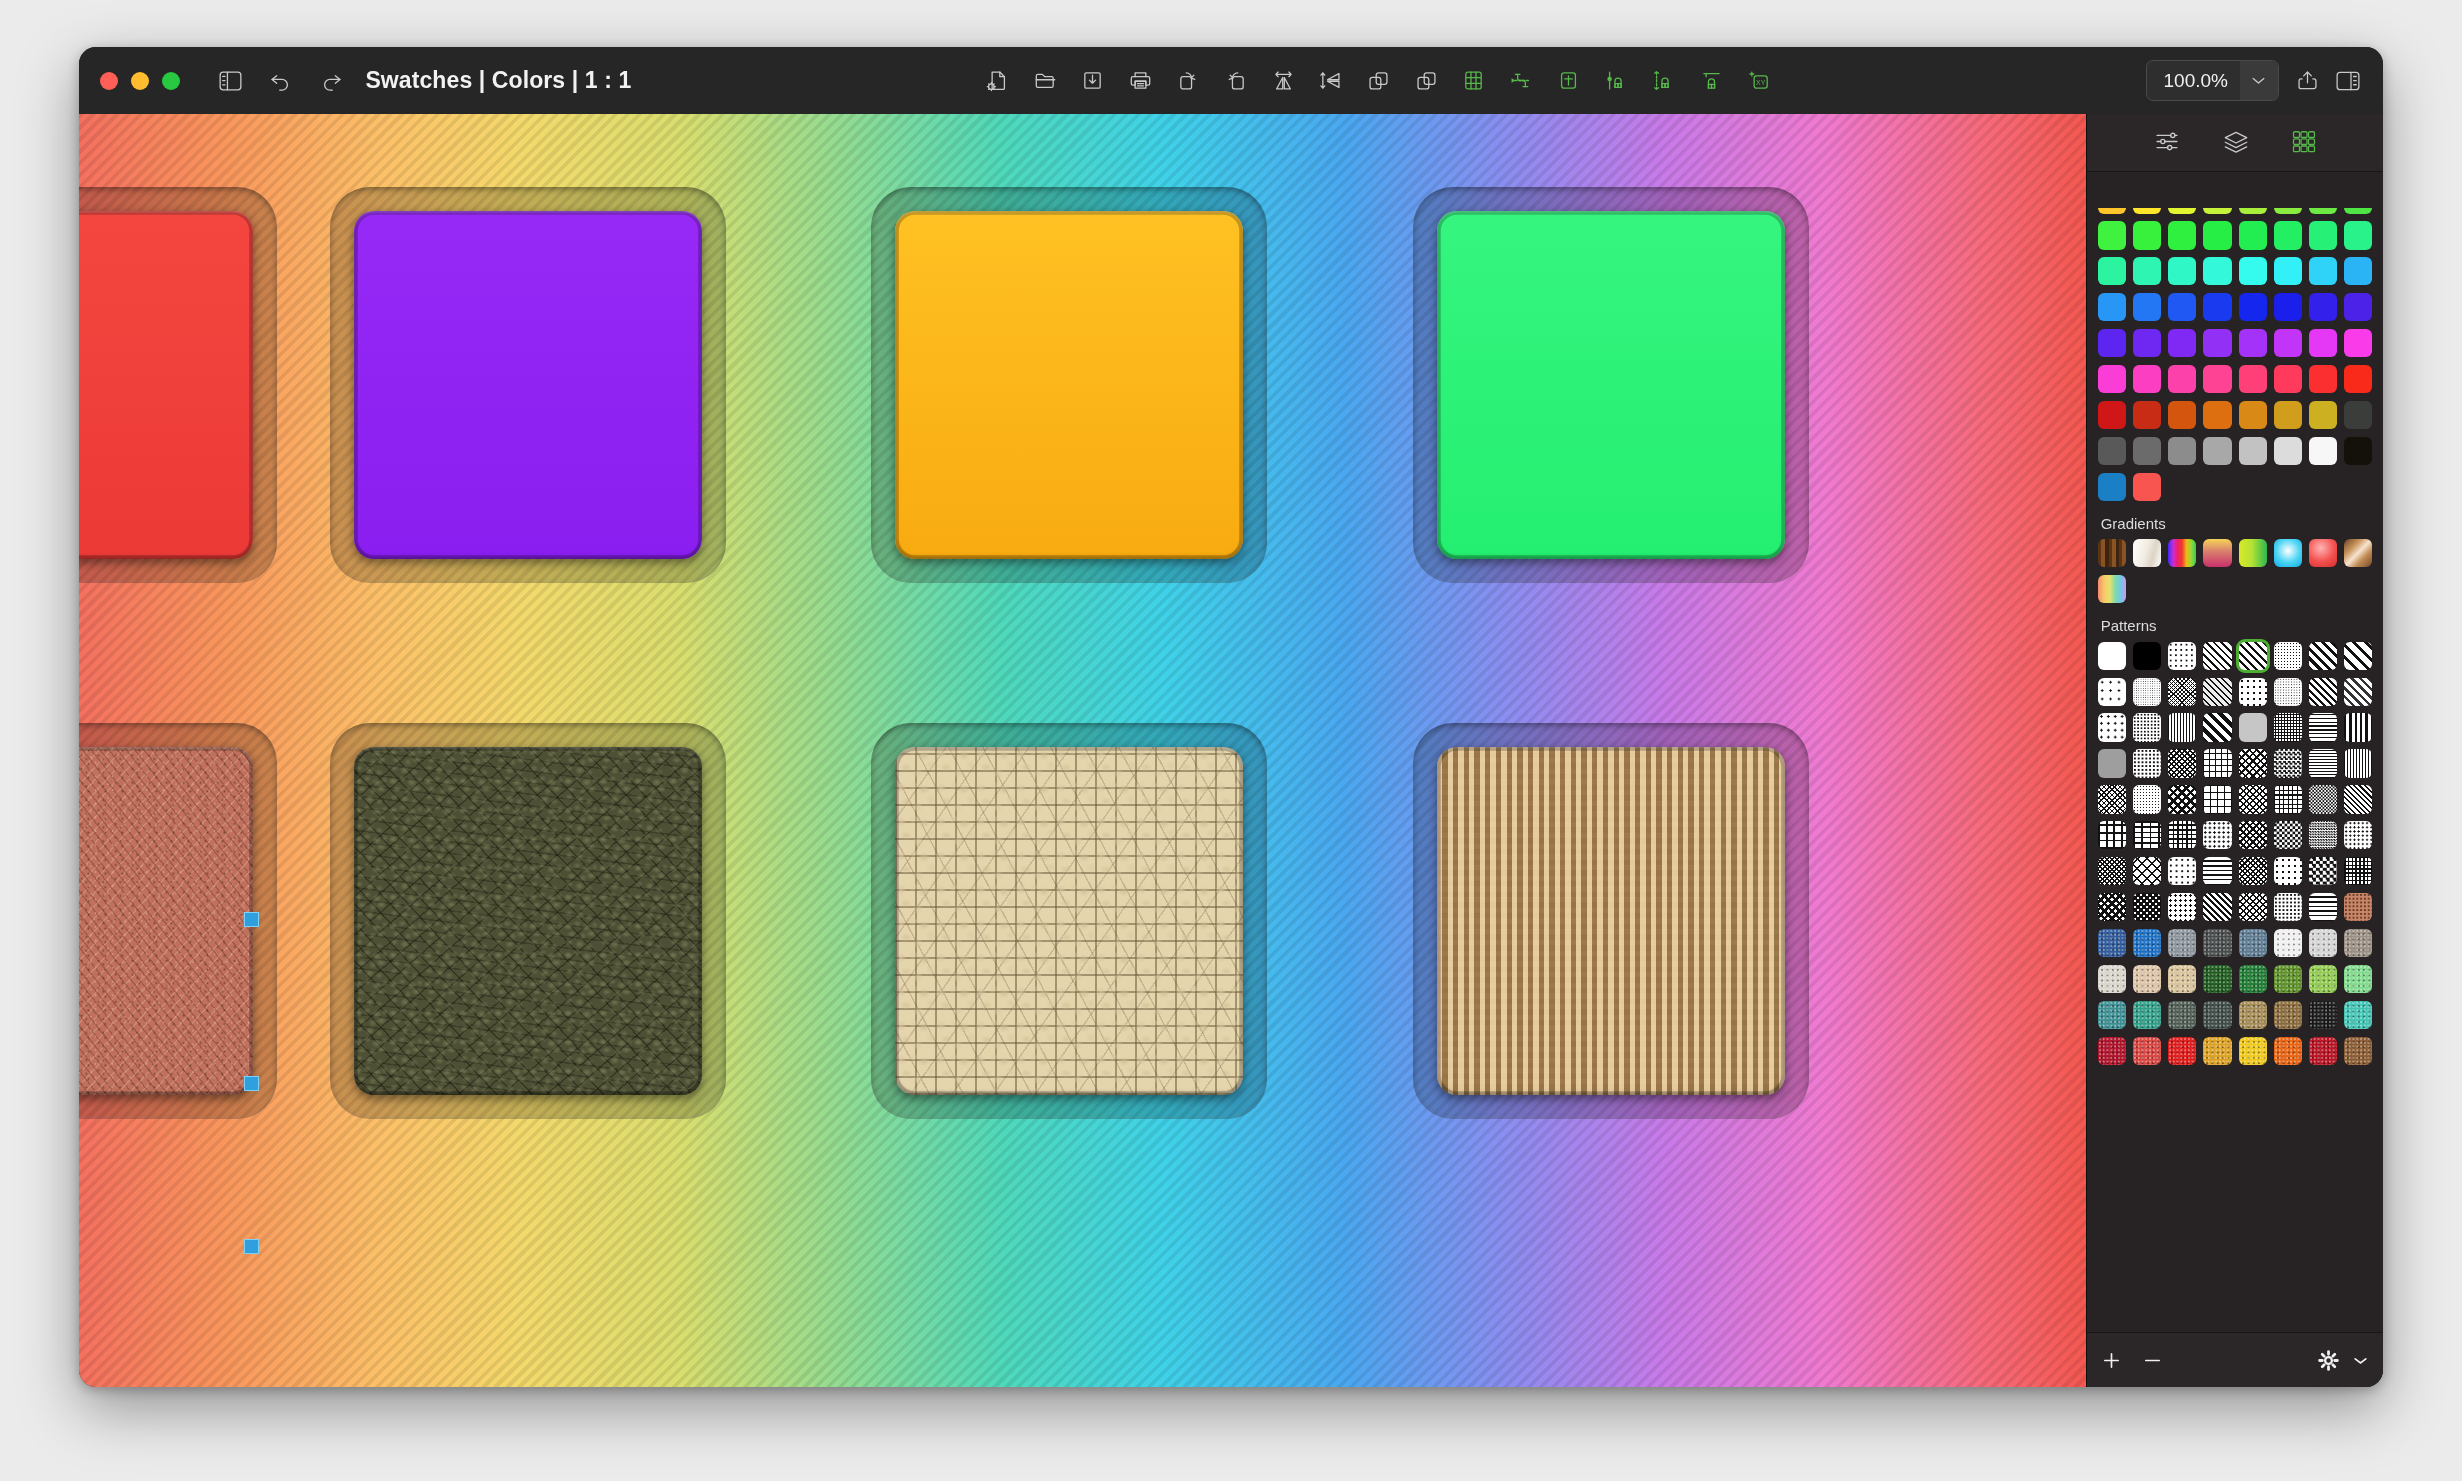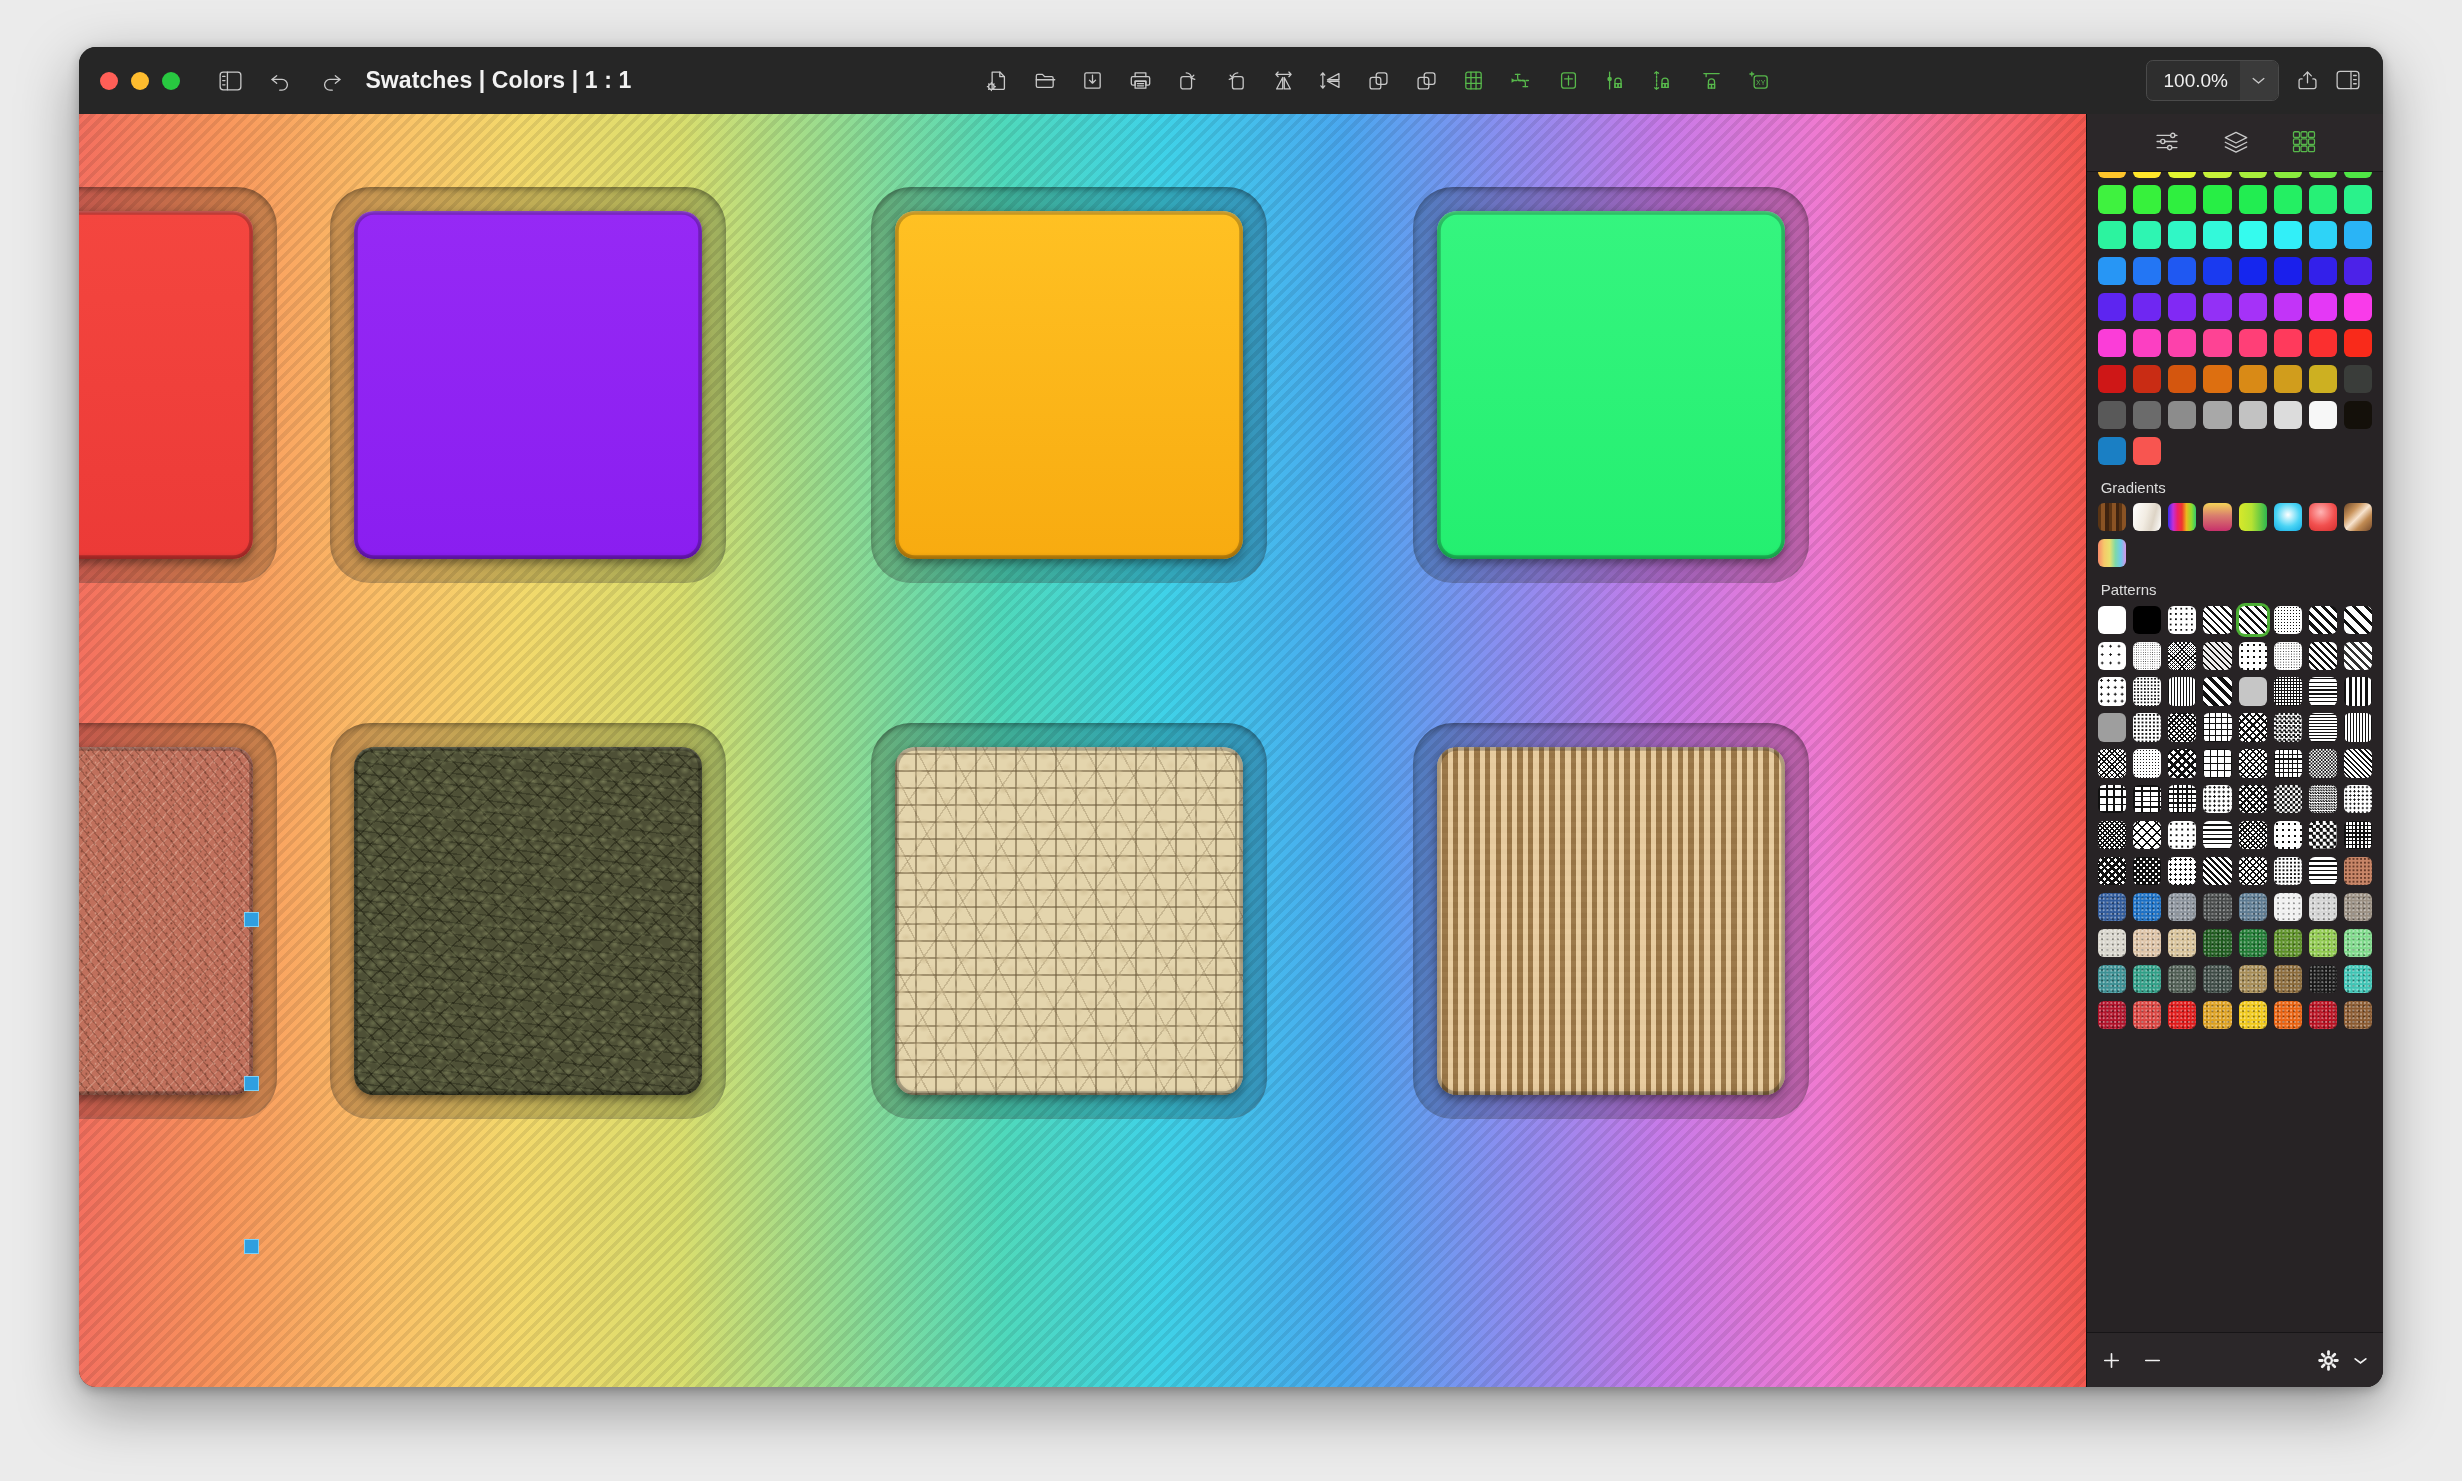--- a/index.html
+++ b/index.html
@@ -53,21 +53,21 @@
   #title-text {
     color: #f2f2f2;
     font-size: 23px;
     font-weight: bold;
     letter-spacing: 0.1px;
     margin-left: 14px;
     white-space: nowrap;
   }
 
   #tb-center { display: flex; align-items: center; gap: 7.6px; margin-left: auto; }
-  #tb-right { display: flex; align-items: flex-start; gap: 0; margin-left: auto; padding-left: 20px; }
+  #tb-right { display: flex; align-items: center; gap: 0; margin-left: auto; padding-left: 20px; }
 
   #zoom-field {
     display: flex; align-items: center;
     height: 41px;
     border: 0.8px solid #4a4a4a;
     border-radius: 6.9px;
     background: #2e2e2e;
     overflow: hidden;
   }
   #zoom-value {
@@ -200,20 +200,21 @@
   }
 
   
   #panel {
     width: 297px;
     flex: 0 0 297px;
     background: #272325;
     border-left: 0.8px solid #0d0d0d;
     display: flex; flex-direction: column;
     min-height: 0;
+    gap: 36px;
   }
   #panel-tabs {
     height: 58px;
     flex: 0 0 auto;
     display: flex; align-items: center; justify-content: center;
     gap: 43px;
     background: #2b2729;
     border-bottom: 0.8px solid #171517;
   }
   #panel-scroll {

